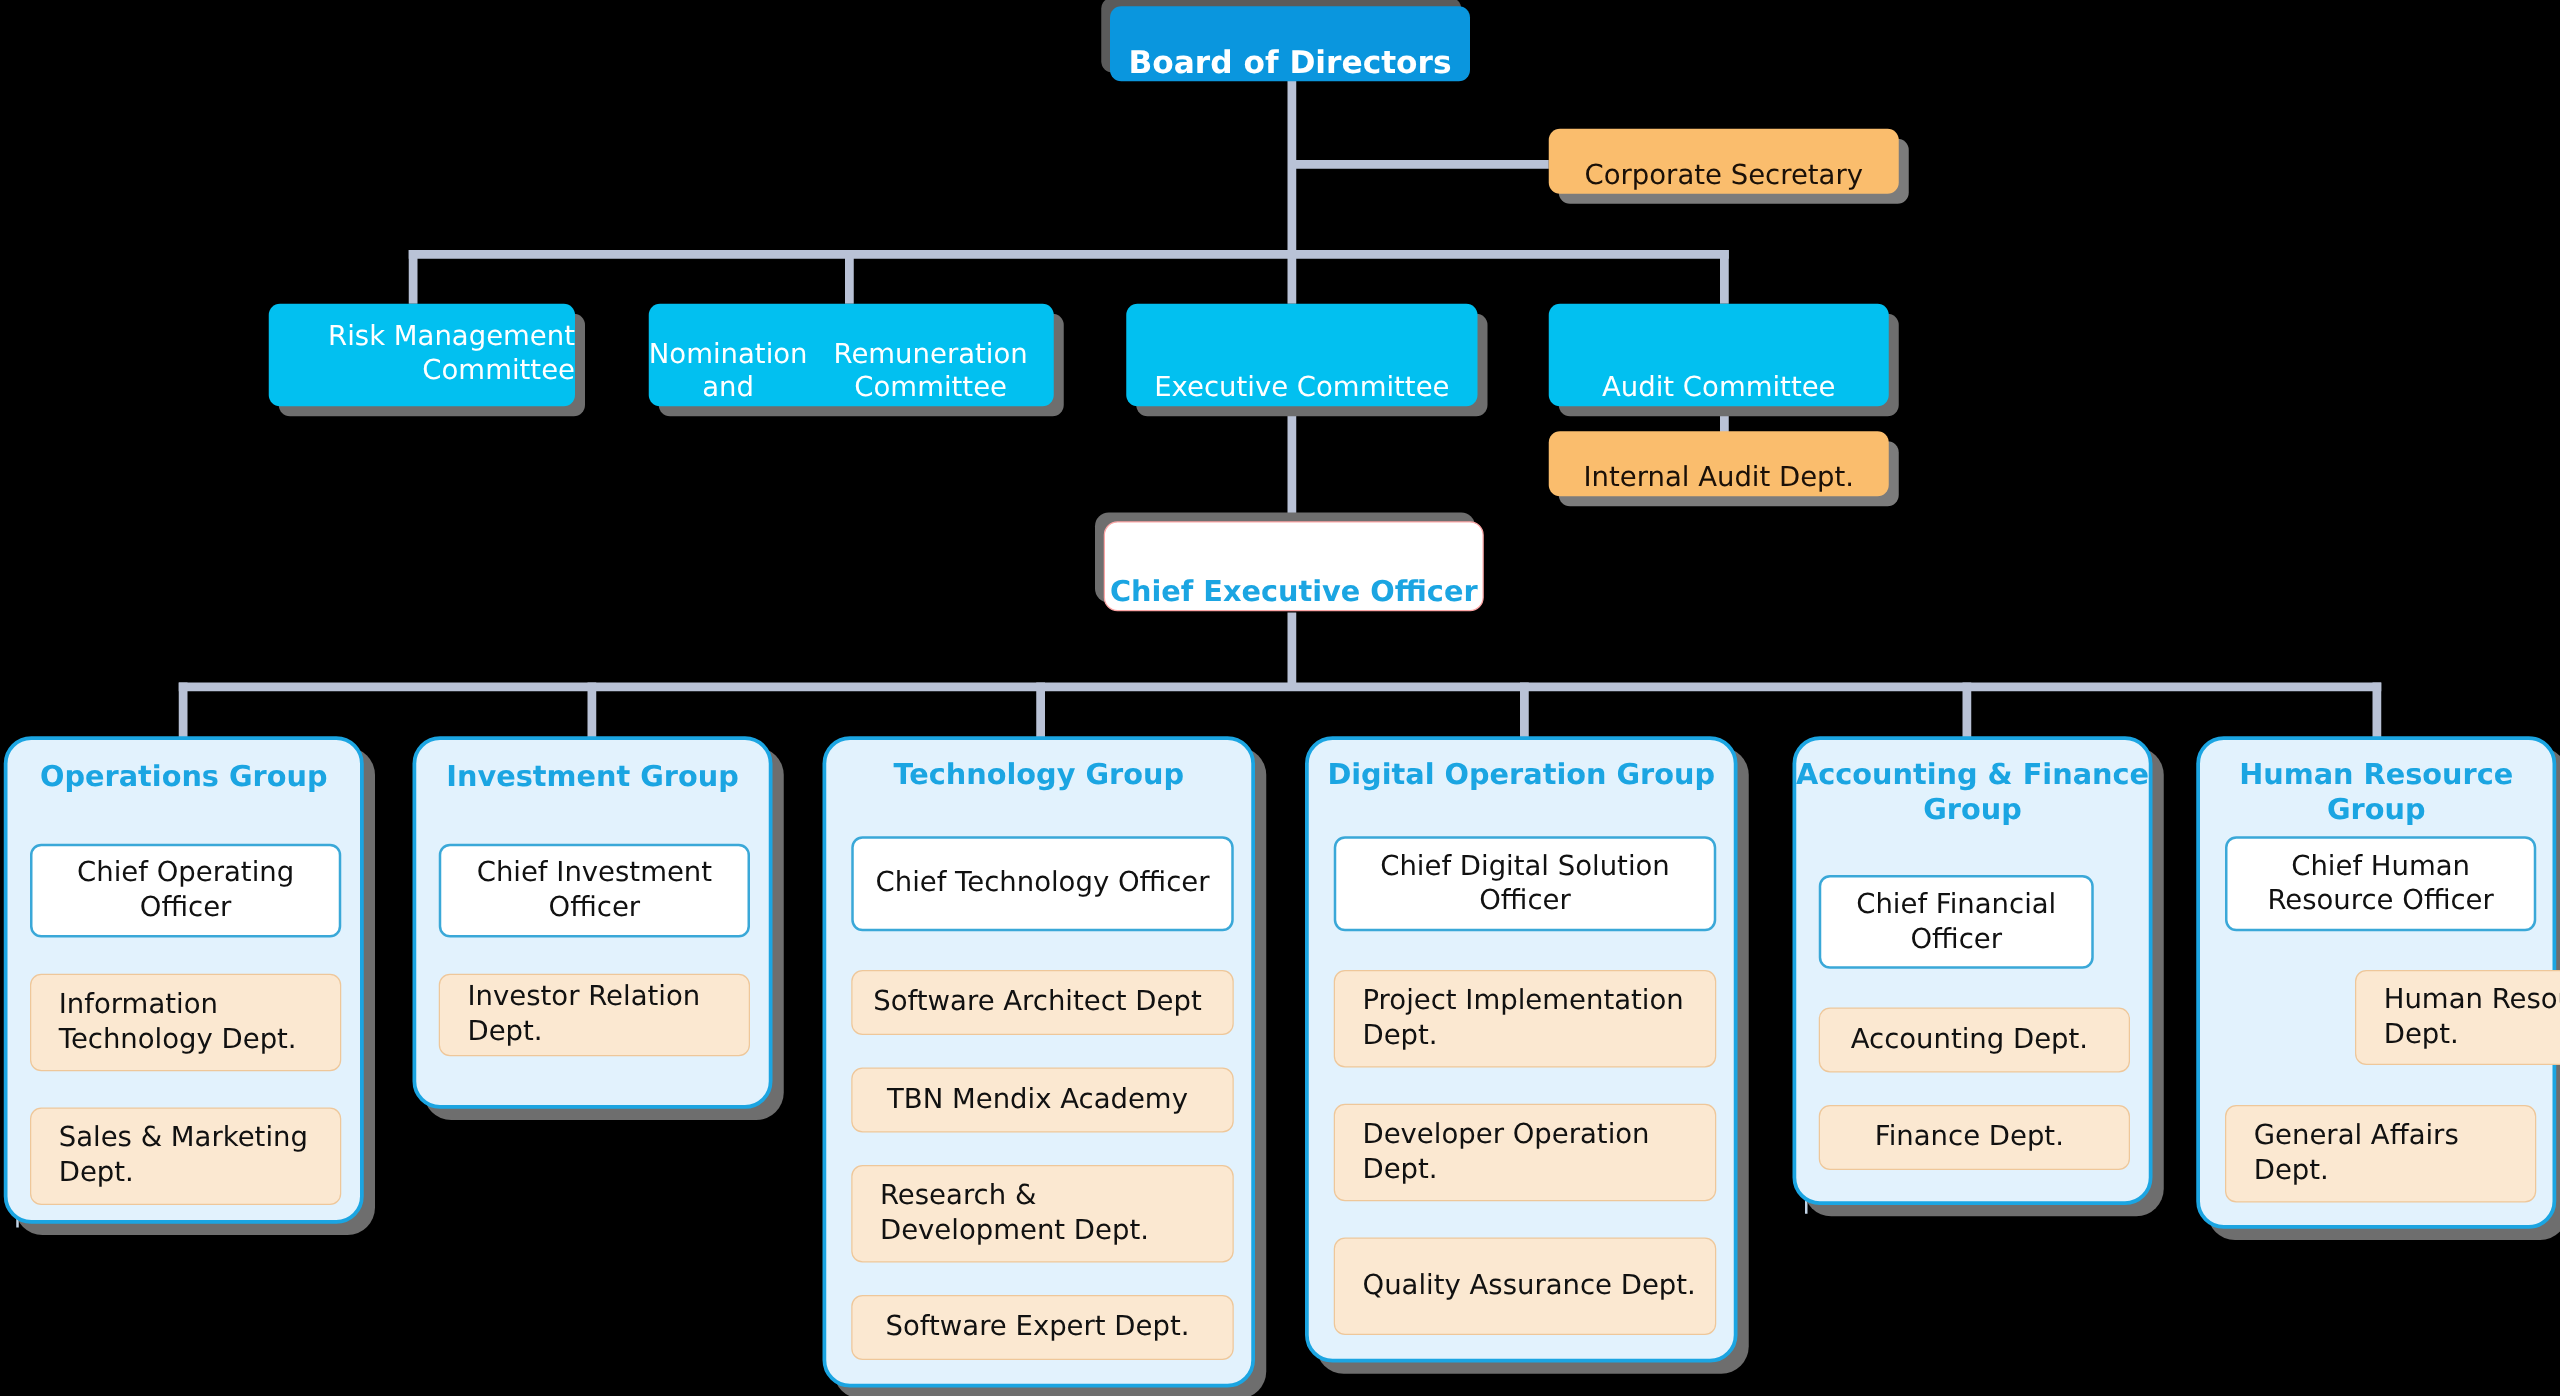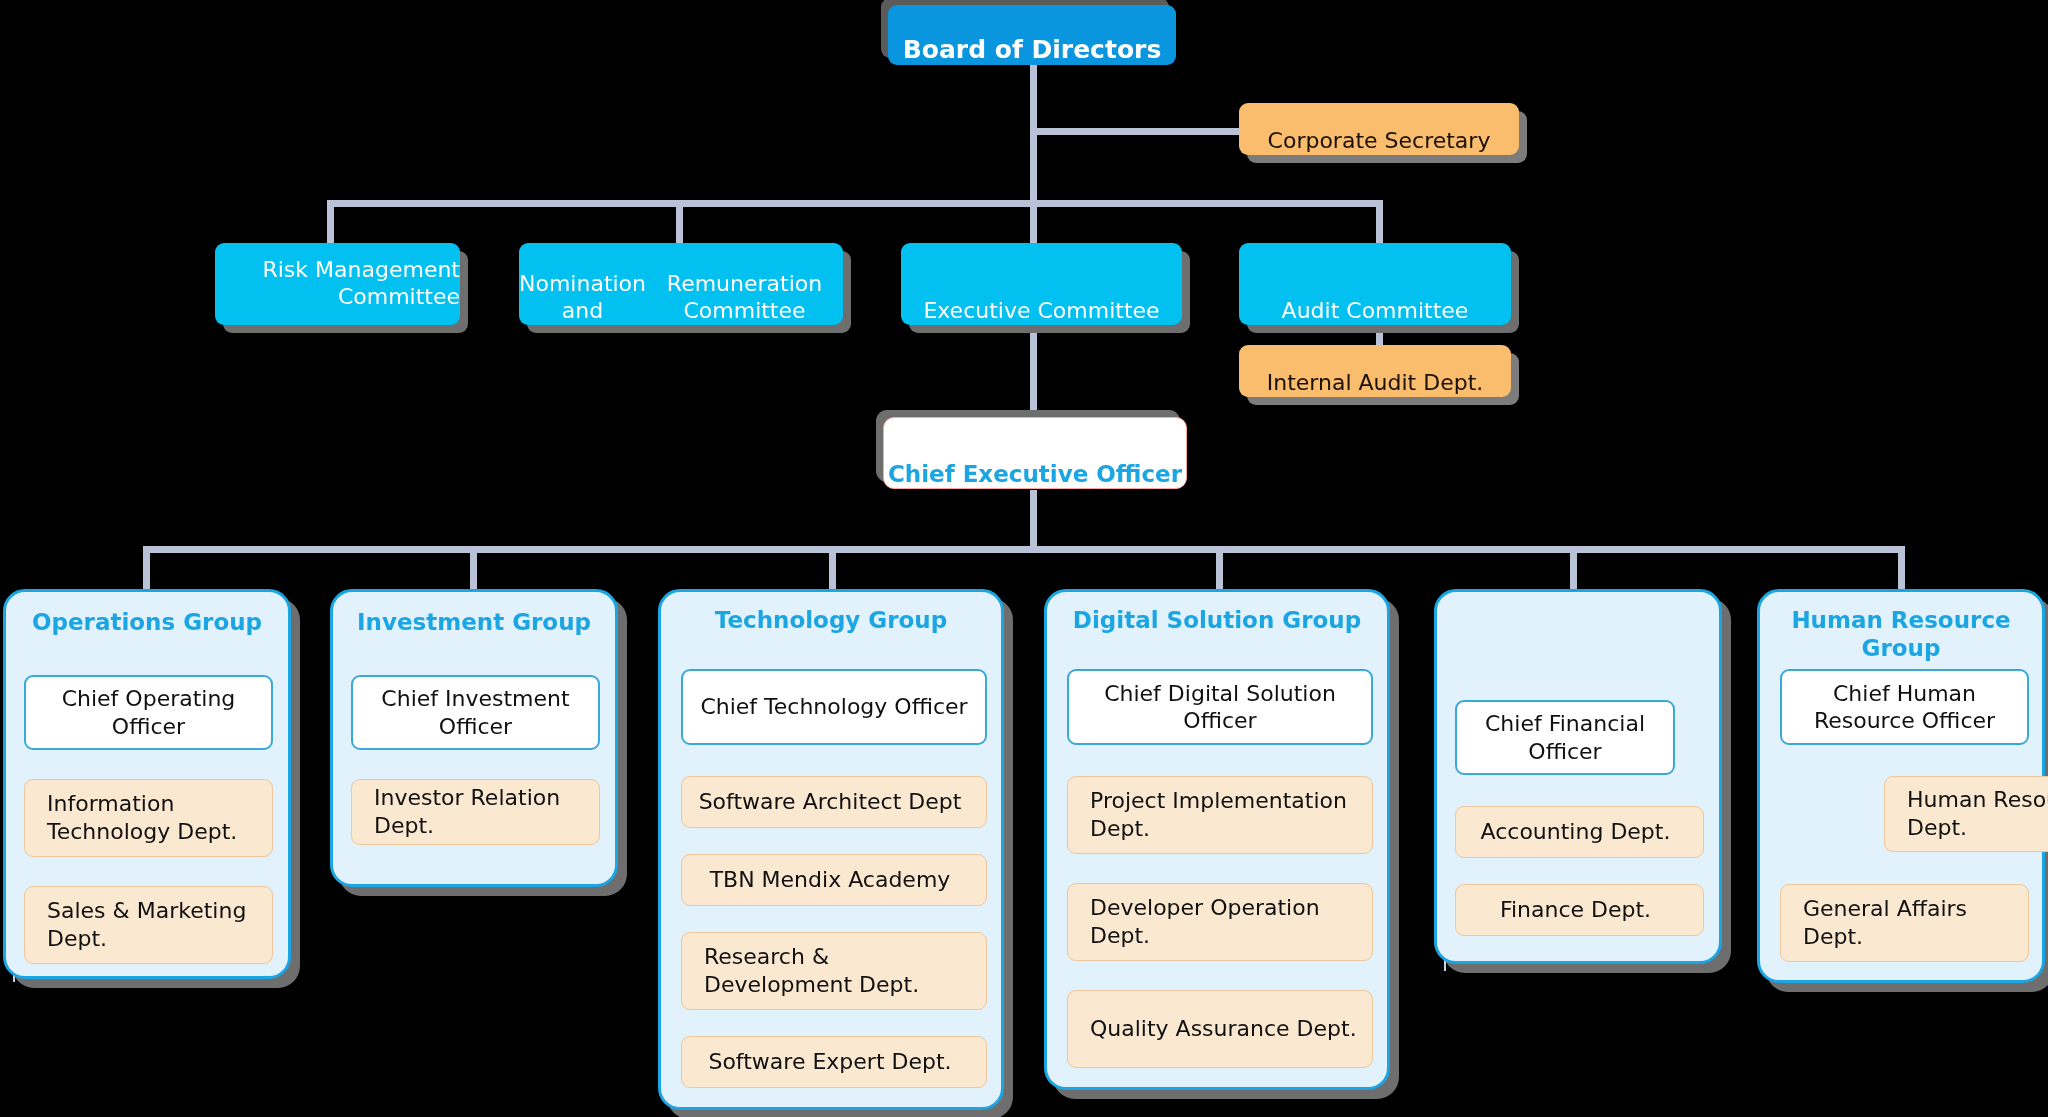--- a/index.html
+++ b/index.html
@@ -267,21 +267,21 @@
   <div class="dept-card" style="left:681px; top:932px; width:306px; height:78px;">
     <span>Research &amp; Development Dept.</span>
   </div>
   <div class="dept-card center-txt" style="left:681px; top:1036px; width:306px; height:52px;">
     <span>Software Expert Dept.</span>
   </div>
 
   <div class="group-panel" style="left:1044px; top:589px; width:346px; height:501px;">
   </div>
   <div class="group-title" style="left:1044px; top:606px; width:346px;">
-    <span>Digital Solution Group</span>
+    <span>Digital Operation Group</span>
   </div>
   <div class="bracket bracket-v" style="left:1054px; top:697px; height:351px;"></div>
   <div class="bracket bracket-h" style="left:1054px; top:697px; width:13px;"></div>
   <div class="bracket bracket-h" style="left:1054px; top:818px; width:13px;"></div>
   <div class="bracket bracket-h" style="left:1054px; top:925px; width:13px;"></div>
   <div class="bracket bracket-h" style="left:1054px; top:1032px; width:13px;"></div>
   <div class="chief-card" style="left:1067px; top:669px; width:306px; height:76px; flex-direction:column;">
     <span>Chief Digital Solution Officer</span>
   </div>
   <div class="dept-card" style="left:1067px; top:776px; width:306px; height:78px;">
@@ -289,20 +289,24 @@
   </div>
   <div class="dept-card" style="left:1067px; top:883px; width:306px; height:78px;">
     <span>Developer Operation Dept.</span>
   </div>
   <div class="dept-card" style="left:1067px; top:990px; width:306px; height:78px;">
     <span>Quality Assurance Dept.</span>
   </div>
 
   <div class="group-panel" style="left:1434px; top:589px; width:288px; height:375px;">
   </div>
+  <div class="group-title" style="left:1434px; top:606px; width:288px;">
+    <span>Accounting &amp; Finance</span><br>
+    <span>Group</span>
+  </div>
   <div class="bracket bracket-v" style="left:1444px; top:726px; height:245px;"></div>
   <div class="bracket bracket-h" style="left:1444px; top:726px; width:13px;"></div>
   <div class="bracket bracket-h" style="left:1444px; top:833px; width:13px;"></div>
   <div class="bracket bracket-h" style="left:1444px; top:911px; width:13px;"></div>
   <div class="chief-card" style="left:1455px; top:700px; width:220px; height:75px; flex-direction:column;">
     <span>Chief Financial Officer</span>
   </div>
   <div class="dept-card center-txt" style="left:1455px; top:806px; width:249px; height:52px;">
     <span>Accounting Dept.</span>
   </div>

